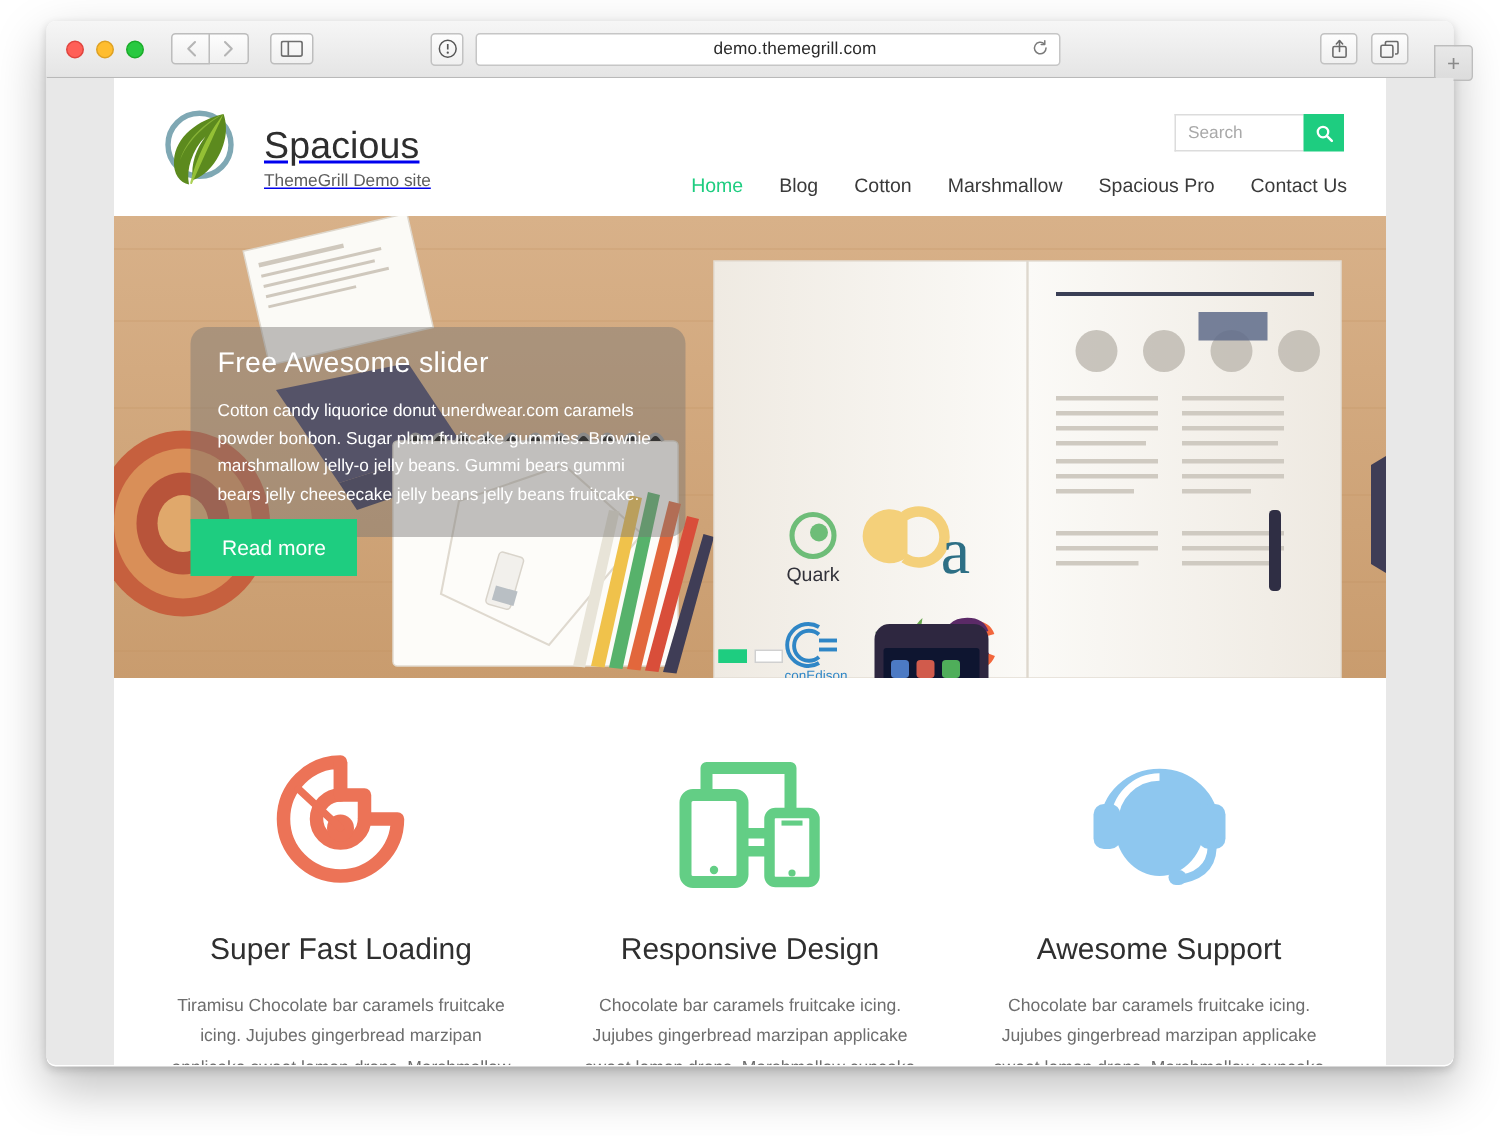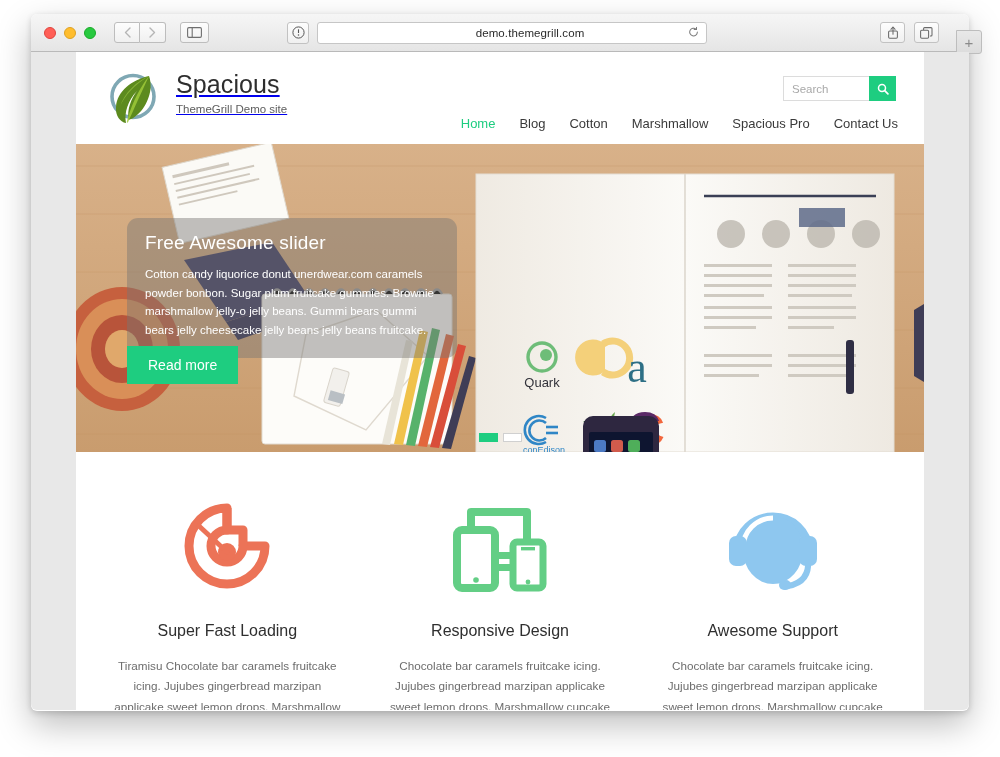--- a/index.html
+++ b/index.html
@@ -133,21 +133,21 @@
 
   
   .site-header {
     height: 92px;
     background: #fff;
     position: relative;
     padding: 0 28px;
   }
   .brand {
     position: absolute; left: 28px; top: 17px;
-    display: flex; align-items: flex-start; gap: 14px;
+    display: flex; align-items: flex-end; gap: 14px;
   }
   .logo { width: 58px; height: 58px; position: relative; flex: none; }
   .brand-text { padding-top: 2px; }
   .site-title {
     font-size: 25px; color: #2e2e2e; font-weight: 400;
     line-height: 1.1; letter-spacing: .1px;
   }
   .site-desc {
     font-size: 11.5px; color: #5d5d5d; margin-top: 4px;
   }
@@ -232,21 +232,21 @@
     gap: 22px;
     background: #fff;
   }
   .feature { flex: 1; text-align: center; }
   .feature-icon {
     height: 104px;
     display: flex; align-items: center; justify-content: center;
     margin-bottom: 24px;
   }
   .feature-title {
-    font-size: 16px; color: #2f2f2f; font-weight: 400;
+    font-size: 20px; color: #2f2f2f; font-weight: 400;
     margin-bottom: 16px;
   }
   .feature-text {
     font-size: 11.7px; color: #6d6d6d; line-height: 1.75;
     padding: 0 8px;
   }
 </style>
 </head>
 <body>
 

